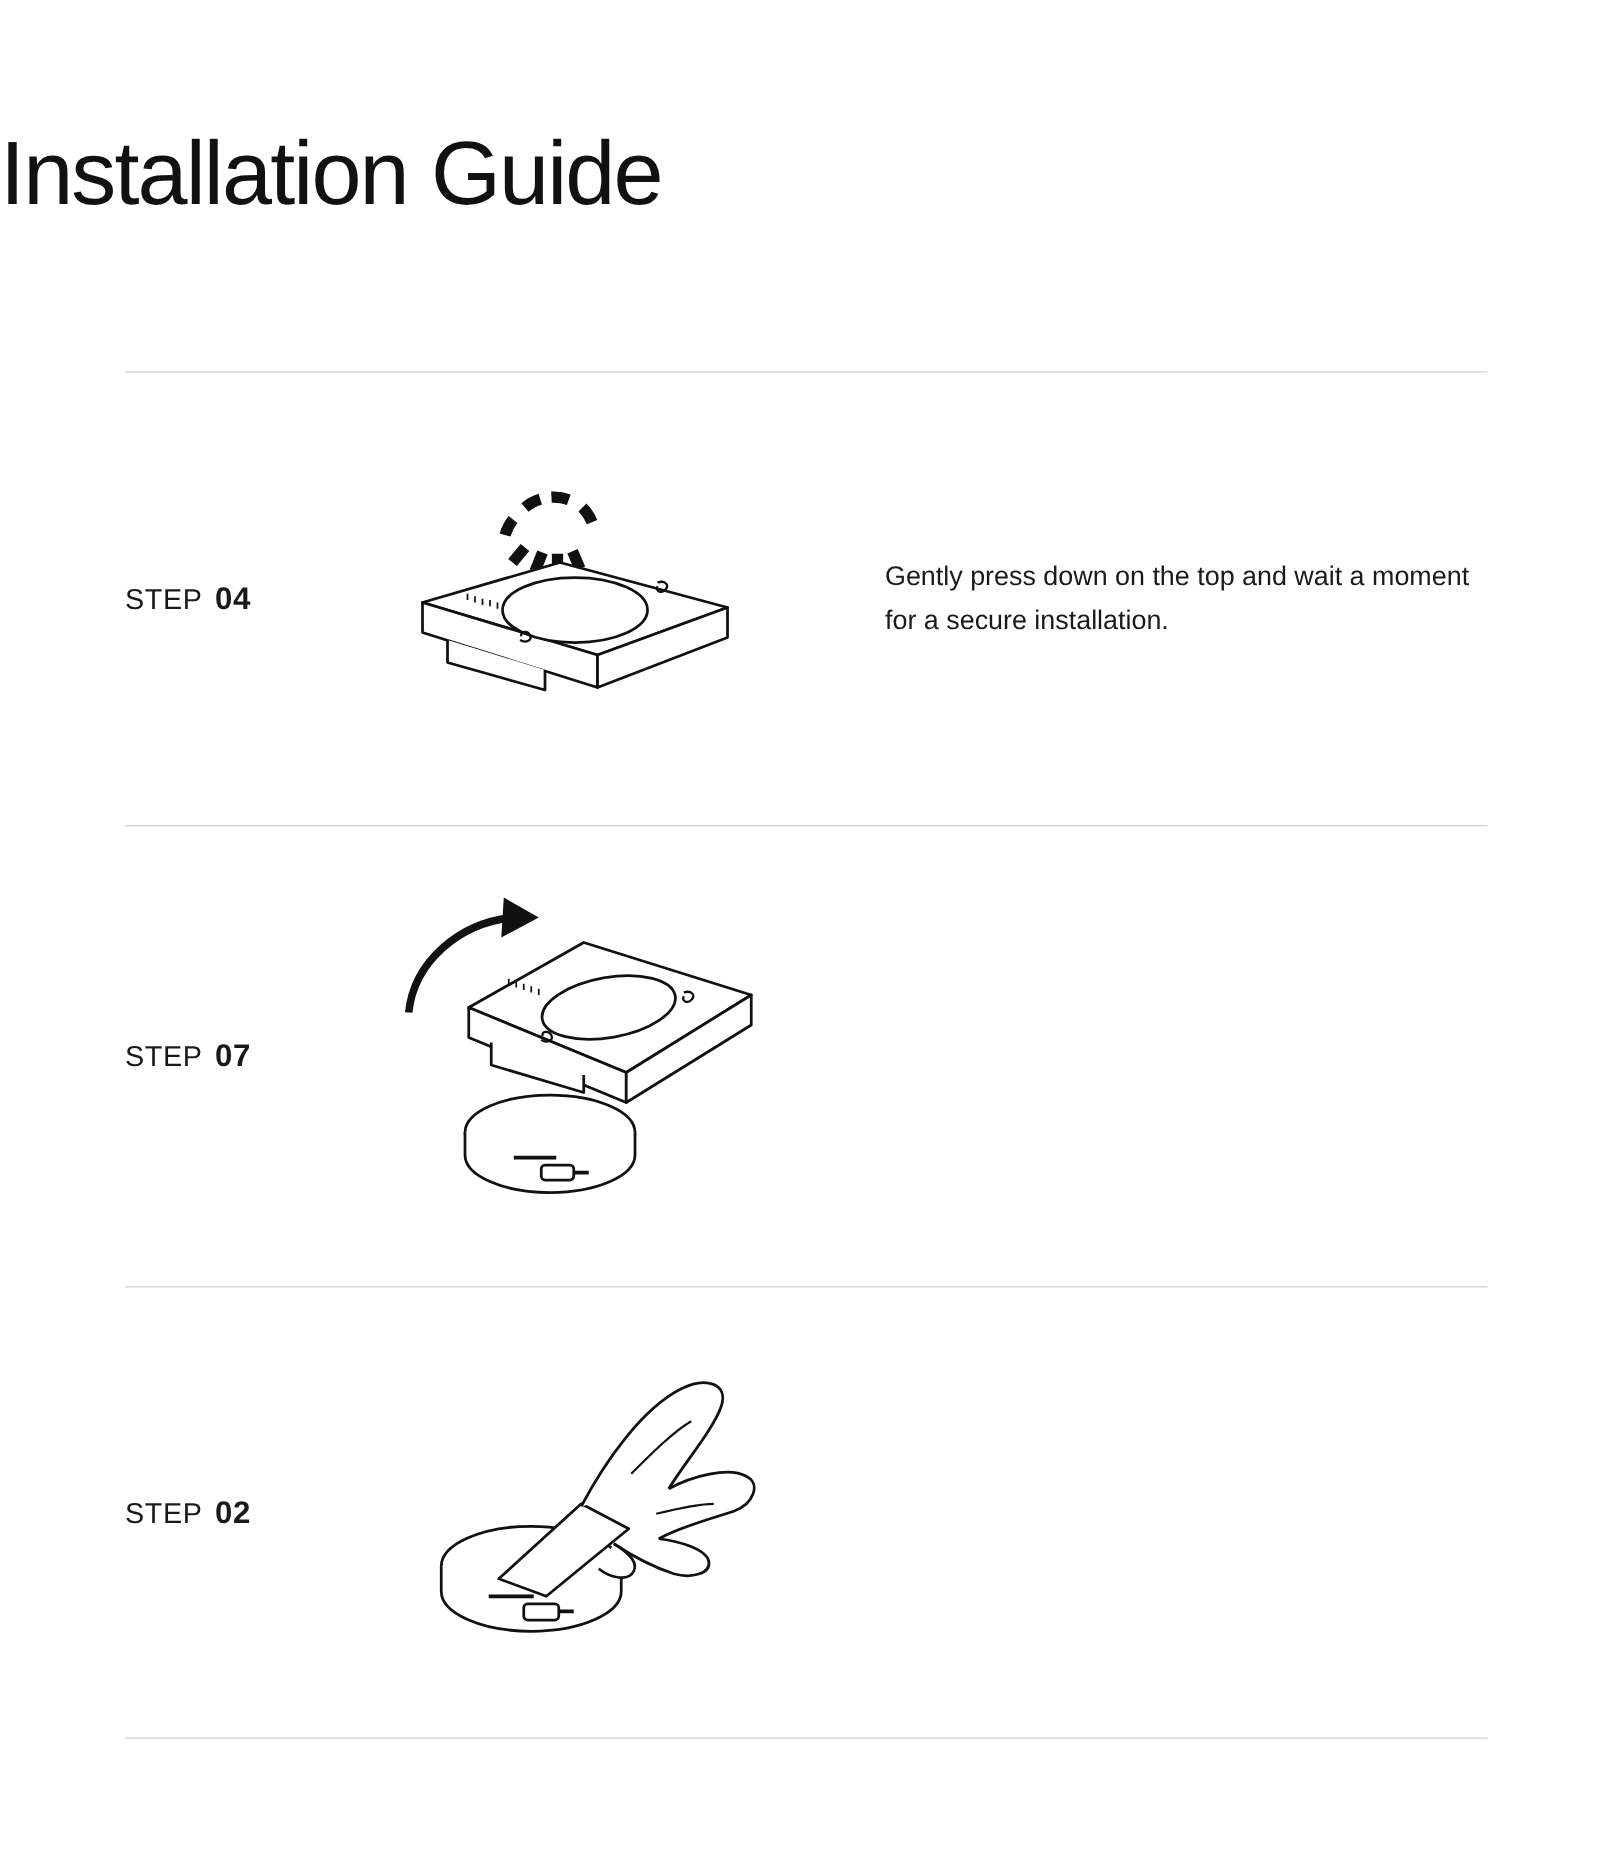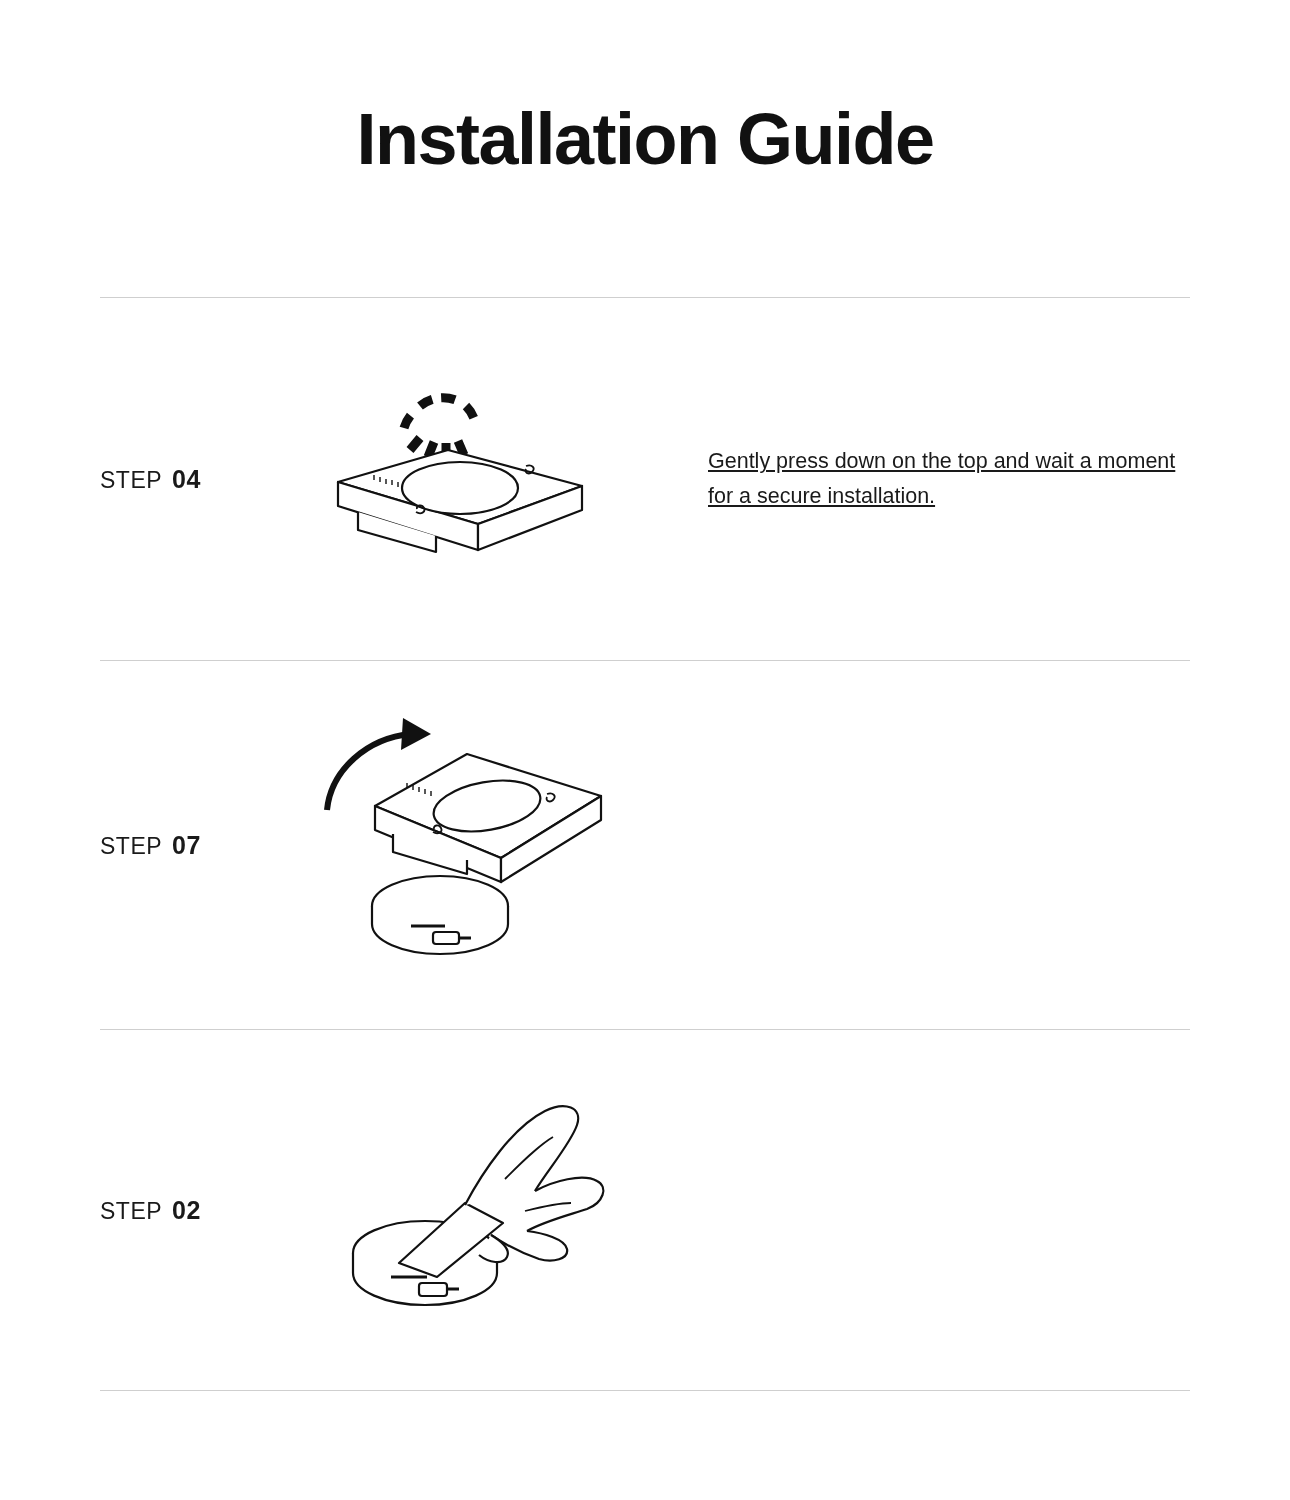--- a/index.html
+++ b/index.html
@@ -14,23 +14,23 @@
     color: #1a1a1a;
     overflow: hidden;
   }
   .page {
     position: relative;
     width: 1290px;
     height: 1500px;
     box-sizing: border-box;
   }
   .title {
-    text-align: center;
+    text-align: left;
     font-size: 72px;
-    font-weight: bold;
+    font-weight: normal;
     letter-spacing: -1.5px;
     color: #111111;
     margin: 0;
     padding-top: 100px;
     line-height: 1.1;
   }
   .steps {
     margin-top: 118px;
     padding: 0 100px;
   }
@@ -71,21 +71,21 @@
     align-items: center;
     justify-content: center;
   }
   .step-text {
     flex: 1;
     font-size: 21.5px;
     line-height: 1.62;
     color: #1a1a1a;
     padding-left: 18px;
   }
-  .step-text p { margin: 0; text-decoration: underline; }
+  .step-text p { margin: 0; }
 
   .bottom-space { height: 128px; }
 </style>
 </head>
 <body>
 
 <div class="page">
 
   <h1 class="title">Installation Guide</h1>
 

